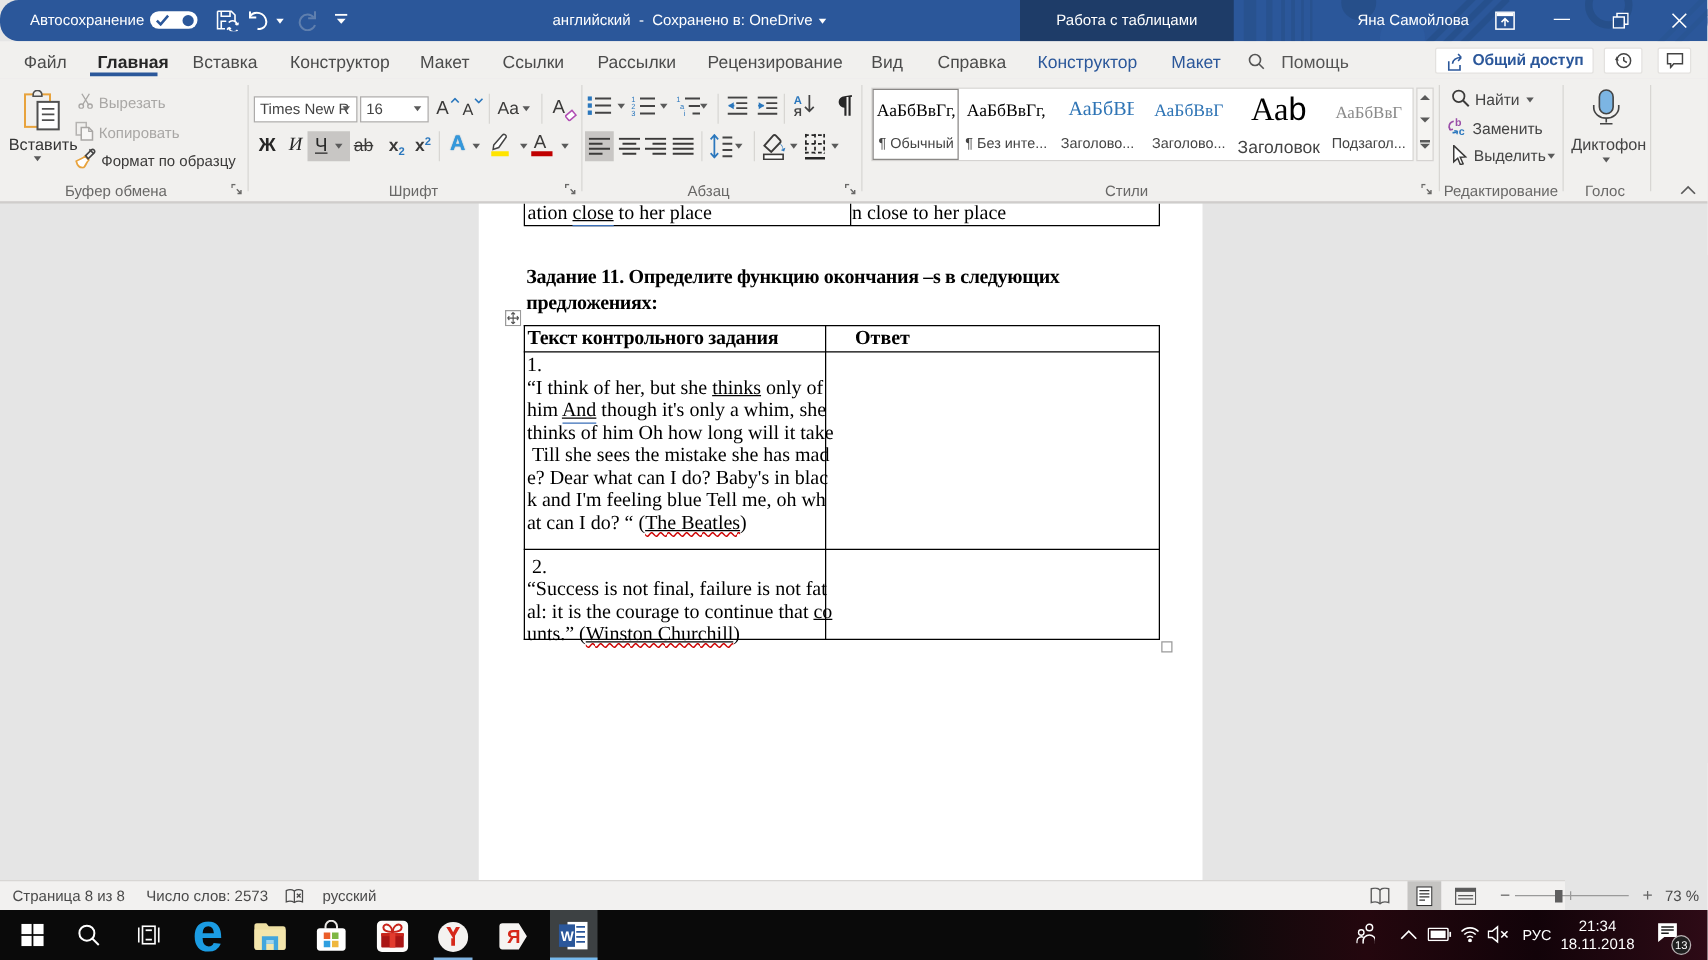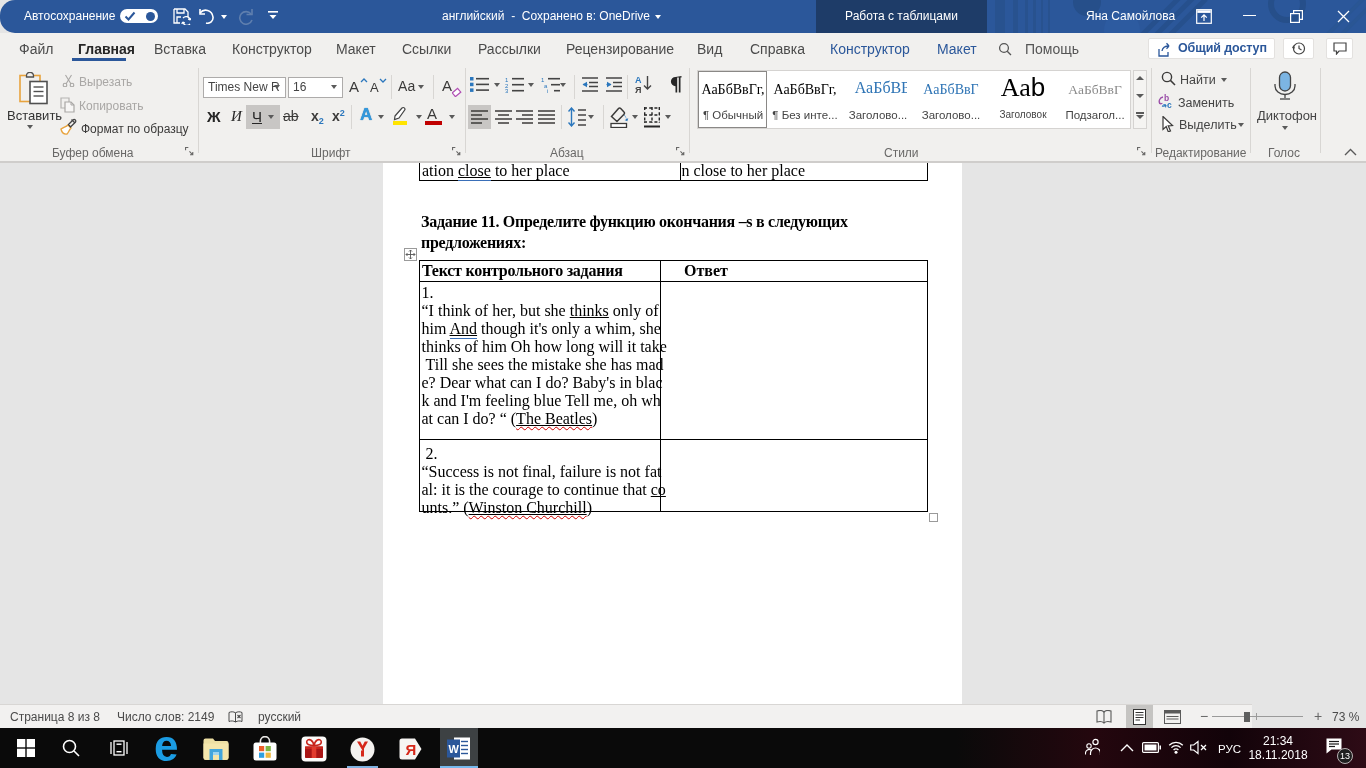--- a/index.html
+++ b/index.html
@@ -423,21 +423,21 @@
   <div class="style-item abs" style="left:700px;top:19px;width:66px;text-align:center;font-family:'Liberation Serif',serif;font-size:14px;color:#000;">АаБбВвГг,</div>
   <div class="style-item abs" style="left:700px;top:46px;width:66px;text-align:center;font-size:11.5px;color:#444;">¶ Обычный</div>
   <div class="abs" style="left:772px;top:19px;width:66px;text-align:center;font-family:'Liberation Serif',serif;font-size:14px;color:#000;">АаБбВвГг,</div>
   <div class="abs" style="left:772px;top:46px;width:66px;text-align:center;font-size:11.5px;color:#444;">¶ Без инте...</div>
   <div class="abs" style="left:845px;top:16px;width:66px;text-align:center;font-family:'Liberation Serif',serif;font-size:16px;color:#2e74b5;">АаБбВ</div>
   <div class="abs" style="left:901px;top:16px;width:6px;overflow:hidden;font-family:'Liberation Serif',serif;font-size:16px;color:#2e74b5;">В</div>
   <div class="abs" style="left:845px;top:46px;width:66px;text-align:center;font-size:11.5px;color:#444;">Заголово...</div>
   <div class="abs" style="left:918px;top:19px;width:66px;text-align:center;font-family:'Liberation Serif',serif;font-size:14px;color:#2e74b5;">АаБбВвГ</div>
   <div class="abs" style="left:918px;top:46px;width:66px;text-align:center;font-size:11.5px;color:#444;">Заголово...</div>
   <div class="abs" style="left:989px;top:9px;width:68px;text-align:center;font-family:'Liberation Serif',serif;font-size:26px;color:#000;">Аа<span style="font-family:'Liberation Sans'">b</span></div>
-  <div class="abs" style="left:989px;top:46px;width:68px;text-align:center;font-size:10px;color:#444;">Заголовок</div>
+  <div class="abs" style="left:989px;top:46px;width:68px;text-align:center;font-size:14px;color:#444;">Заголовок</div>
   <div class="abs" style="left:1061px;top:19px;width:68px;text-align:center;font-family:'Liberation Serif',serif;font-size:13.5px;color:#8a8a8a;">АаБбВвГ</div>
   <div class="abs" style="left:1061px;top:46px;width:68px;text-align:center;font-size:11.5px;color:#444;">Подзагол...</div>
 
   <div class="abs" style="left:1133px;top:7px;width:14px;height:59px;background:#f5f4f2;border:1px solid #d5d3d1;box-sizing:border-box;"></div>
   <div class="abs" style="left:1136px;top:13px;width:0;height:0;border-left:4px solid transparent;border-right:4px solid transparent;border-bottom:4.5px solid #5a5a5a;"></div>
   <div class="abs" style="left:1136px;top:31px;width:0;height:0;border-left:4px solid transparent;border-right:4px solid transparent;border-top:4.5px solid #5a5a5a;"></div>
   <div class="abs" style="left:1136px;top:49px;width:8px;height:1.5px;background:#5a5a5a;"></div>
   <div class="abs" style="left:1136px;top:52px;width:0;height:0;border-left:4px solid transparent;border-right:4px solid transparent;border-top:4.5px solid #5a5a5a;"></div>
   <span class="glabel" style="left:884px;">Стили</span>
   <svg class="launcher" style="left:1137px;top:84px" width="9" height="9" viewBox="0 0 9 9">
@@ -535,21 +535,21 @@
       <div>al: it is the courage to continue that <u>co</u></div>
       <div>unts.” (<u class="rw2"><span>Winston Churchill</span></u>)</div>
     </div>
 
     <div class="abs" style="left:546px;top:350px;width:7px;height:7px;border:1px solid #9a9a9a;background:#fff;"></div>
   </div>
 </div>
 
 <div id="statusbar">
   <span class="sb-txt" style="left:10px;">Страница 8 из 8</span>
-  <span class="sb-txt" style="left:117px;">Число слов: 2149</span>
+  <span class="sb-txt" style="left:117px;">Число слов: 2573</span>
   <svg class="abs" style="left:228px;top:6px" width="16" height="13" viewBox="0 0 16 13">
     <path d="M1 1.5 C3 0.5 5.5 0.5 7.5 1.8 C9.5 0.5 12 0.5 14 1.5 v9 C12 9.7 9.5 9.7 7.5 11 C5.5 9.7 3 9.7 1 10.5 z" stroke="#4a4a4a" stroke-width="1" fill="none"></path>
     <line x1="7.5" y1="1.8" x2="7.5" y2="11" stroke="#4a4a4a" stroke-width="1"></line>
     <path d="M9.5 4 l3 3 m0 -3 l-3 3" stroke="#4a4a4a" stroke-width="1.1"></path>
   </svg>
   <span class="sb-txt" style="left:258px;">русский</span>
 
   <svg class="abs" style="left:1093px;top:5px" width="22" height="14" viewBox="0 0 22 14">
     <path d="M4 1 C7 0 9.5 0.5 11 2 C12.5 0.5 15 0 18 1 v11 C15 11.2 12.5 11.5 11 13 C9.5 11.5 7 11.2 4 12 z" stroke="#5a5a5a" stroke-width="1.1" fill="none"></path>
     <line x1="11" y1="2" x2="11" y2="13" stroke="#5a5a5a" stroke-width="1.1"></line>

